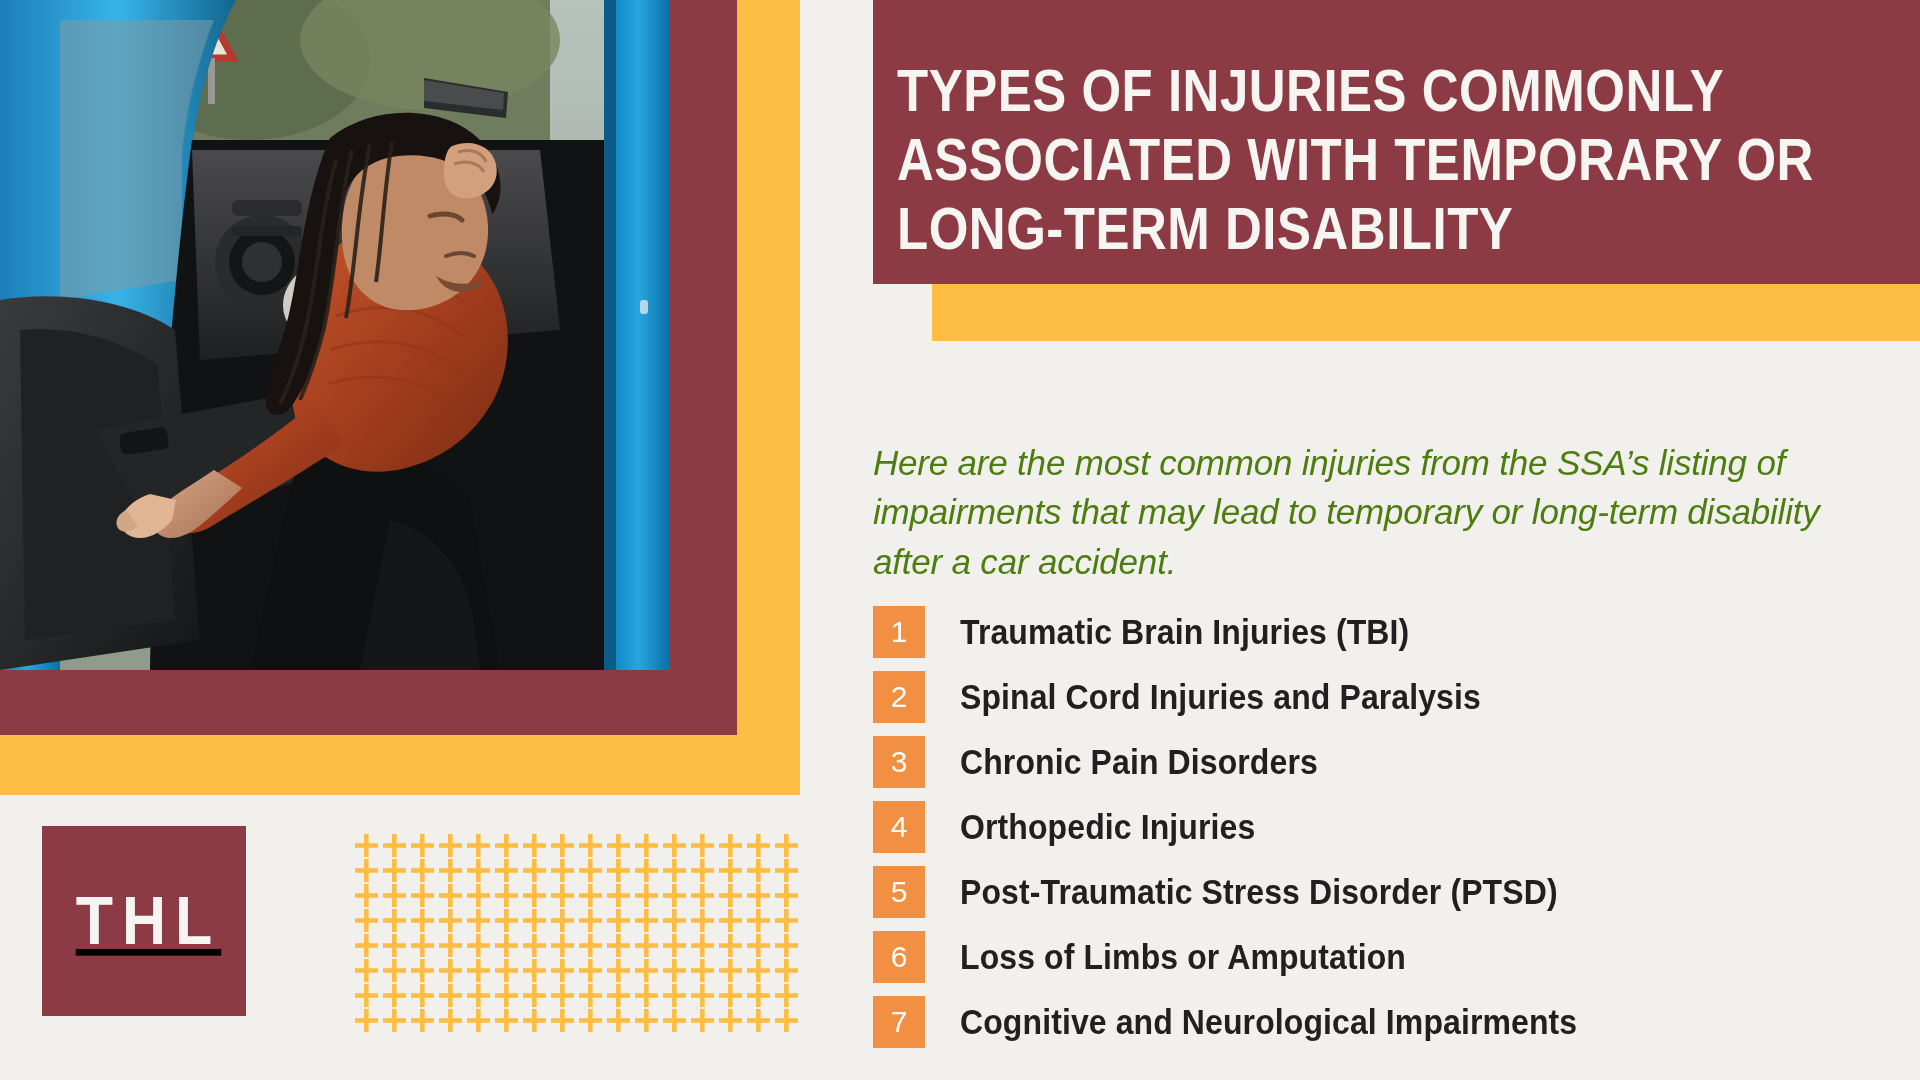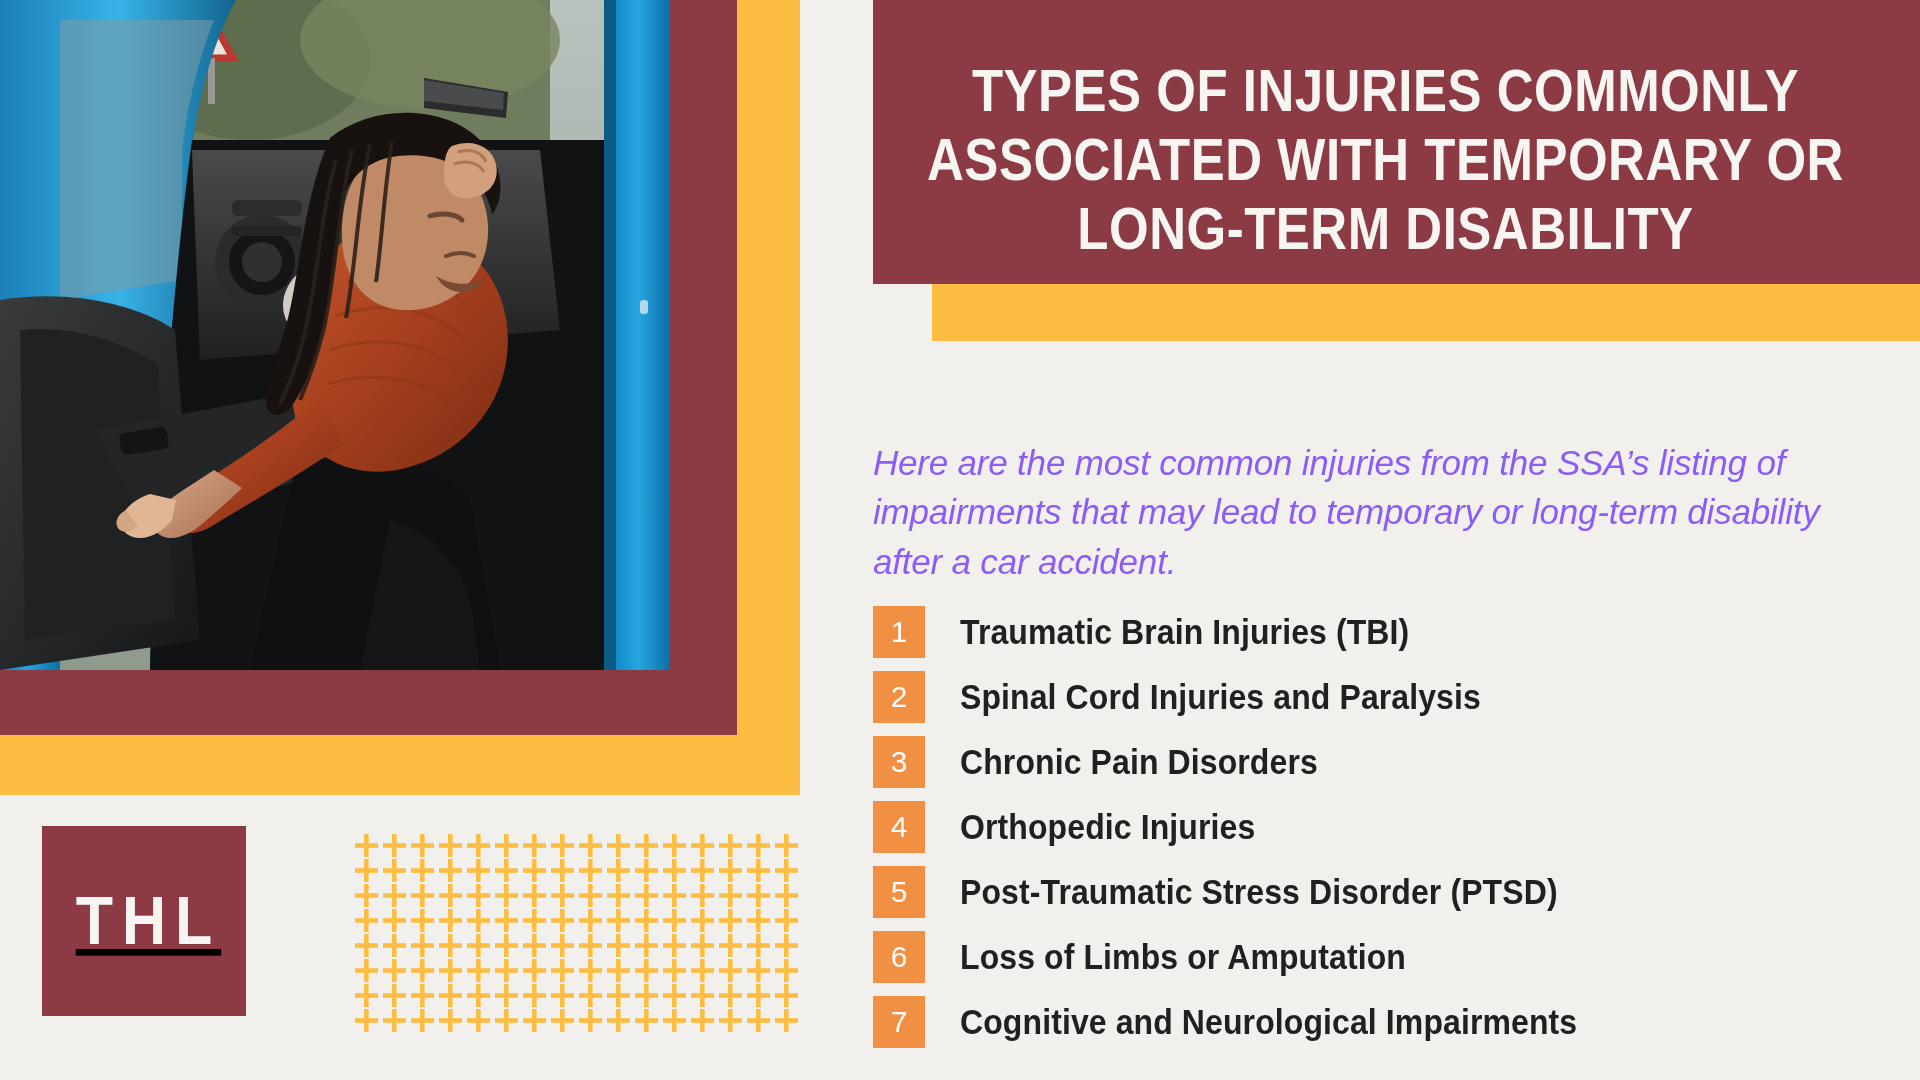--- a/index.html
+++ b/index.html
@@ -95,21 +95,20 @@
     position: absolute;
     left: 873px;
     top: 0;
     width: 1047px;
     height: 284px;
     background: #8c3a44;
     box-sizing: border-box;
     padding: 36px 46px 0 24px;
     display: flex;
     align-items: center;
-    text-align: center;
   }
   .title-text {
     color: #f6f5f2;
     font-family: "Liberation Sans", sans-serif;
     font-weight: bold;
     font-size: 51px;
     line-height: 1.165;
     letter-spacing: 0.5px;
     text-transform: uppercase;
     transform: scaleY(1.16);
@@ -123,21 +122,21 @@
     width: 988px;
     height: 57px;
     background: #fdbd42;
   }
 
   .intro-text {
     position: absolute;
     left: 873px;
     top: 438px;
     width: 1024px;
-    color: #8b5cf6;
+    color: #4d7c0f;
     font-family: "Liberation Sans", sans-serif;
     font-style: italic;
     font-size: 35px;
     line-height: 1.41;
     letter-spacing: -0.2px;
   }
 
   .list-wrap {
     position: absolute;
     left: 873px;

